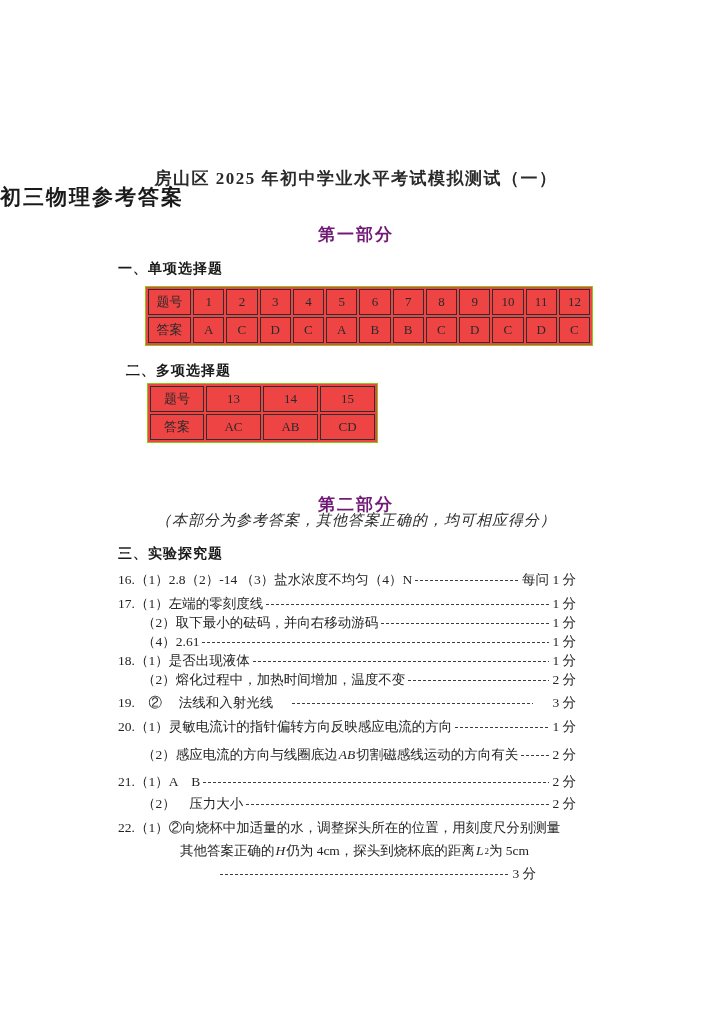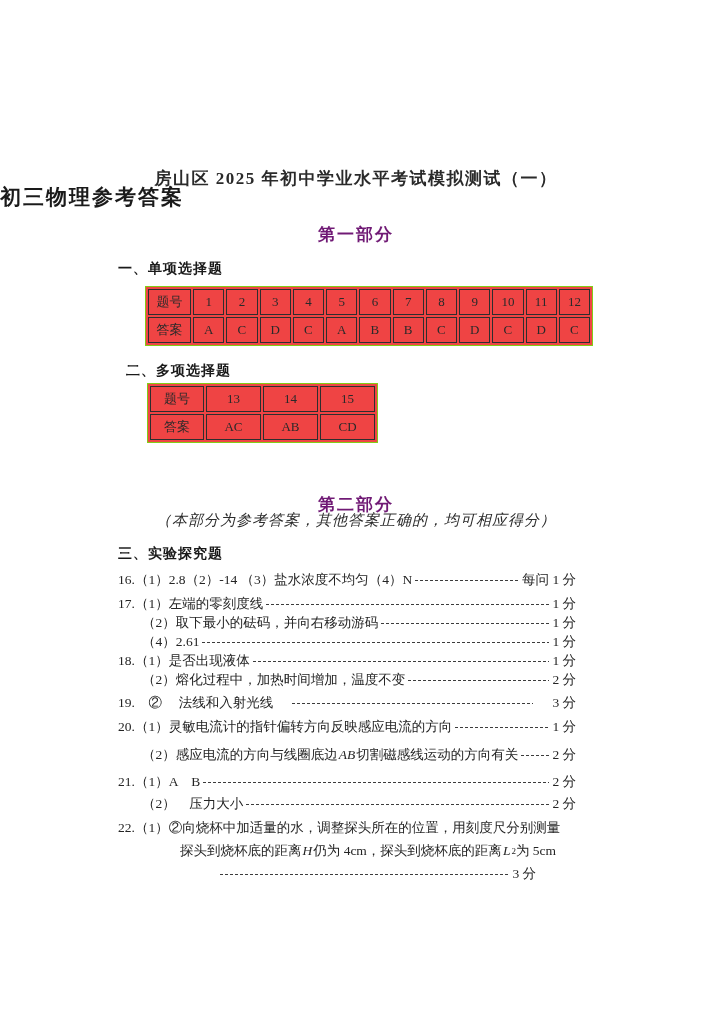--- a/index.html
+++ b/index.html
@@ -202,21 +202,21 @@
       </div>
       <div class="ans-line lvl1">
         <span>（2）　压力大小</span>
         <span class="leader"></span>
         <span class="score">2 分</span>
       </div>
       <div class="ans-line">
         <span>22.（1）②向烧杯中加适量的水，调整探头所在的位置，用刻度尺分别测量</span>
       </div>
       <div class="ans-line cont">
-        <span>探头到烧杯底的距离 </span>
+        <span>其他答案正确的 </span>
         <span class="it">H</span>
         <span> 仍为 4cm，探头到烧杯底的距离 </span>
         <span class="it">L</span>
         <span class="sb">2</span>
         <span> 为 5cm</span>
       </div>
       <div class="ans-line dashonly">
         <span class="leader"></span>
         <span class="score">3 分</span>
       </div>

